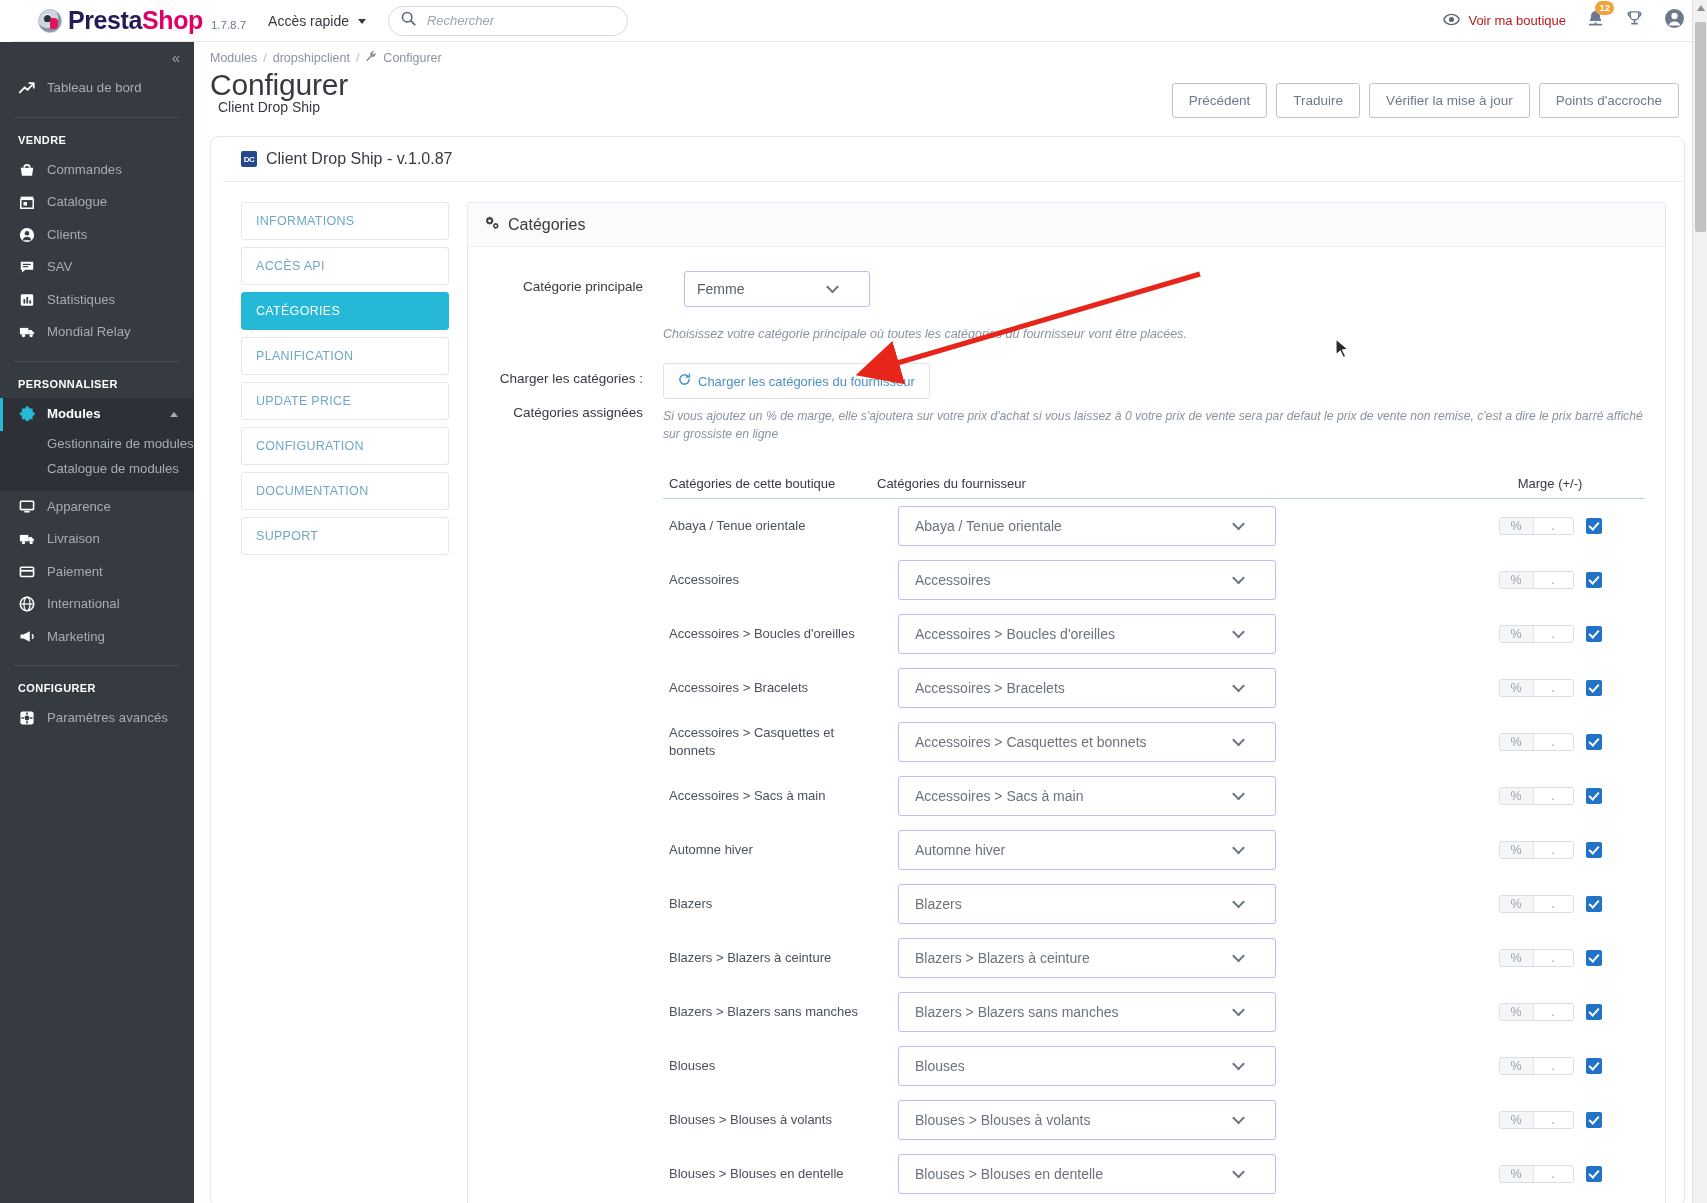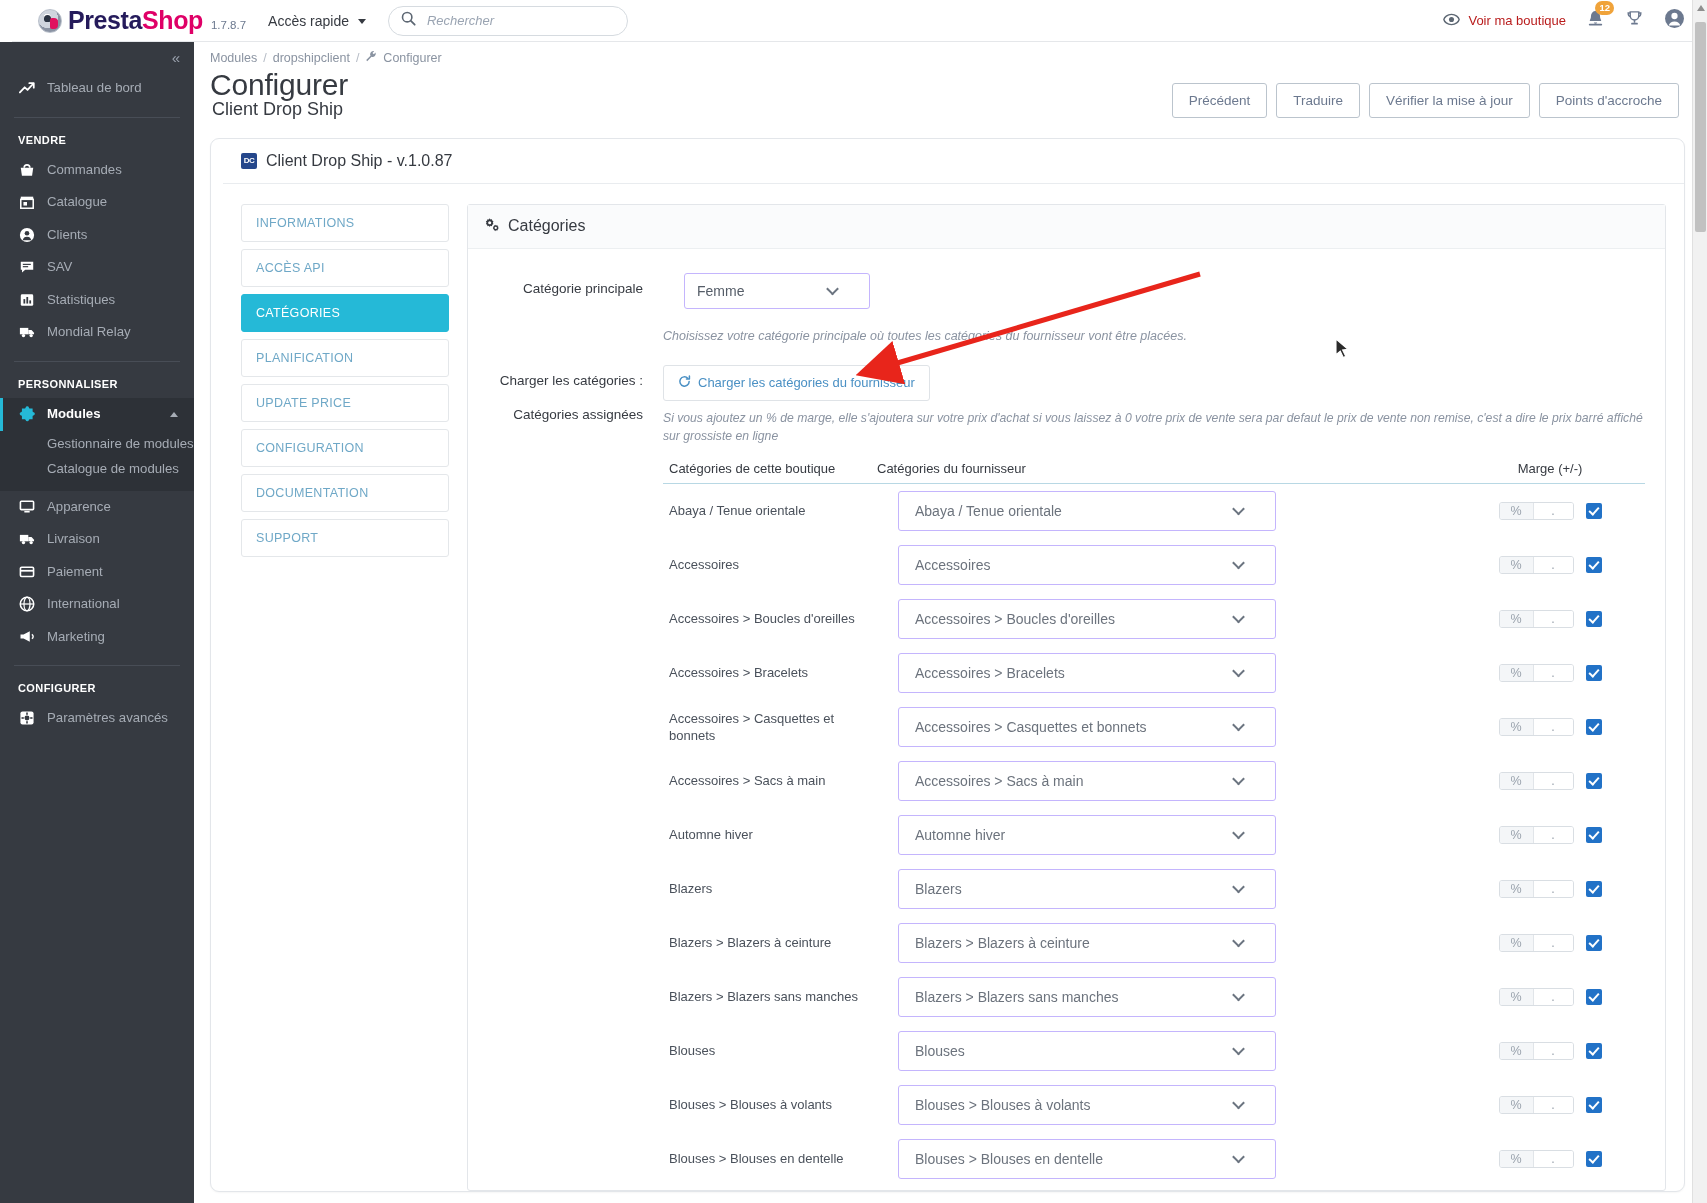--- a/index.html
+++ b/index.html
@@ -101,21 +101,21 @@
   }
 
   
   .content { position: absolute; top: 42px; left: 194px; right: 0; bottom: 0; background: #fff; overflow: hidden; }
   .toolbar { padding: 8px 24px 0 16px; position: relative; }
   .breadcrumb { font-size: 12.5px; color: #8a93a1; display: flex; align-items: center; gap: 6px; }
   .breadcrumb a { color: #8a93a1; text-decoration: none; cursor: pointer; }
   .breadcrumb .sep { color: #b6bcc6; }
   .title-row { display: flex; align-items: flex-start; margin-top: 4px; }
   .page-title { font-size: 30px; font-weight: 400; color: #363a41; line-height: 1.05; letter-spacing: -0.2px; }
-  .page-sub { font-size: 18px; color: #363a41; margin-top: -2px; margin-left: 2px; }
+  .page-sub { font-size: 14px; color: #363a41; margin-top: -2px; margin-left: 8px; }
   .btn-group { margin-left: auto; display: flex; gap: 9px; padding-top: 14px; padding-right: 4px; }
   .btn {
     background: #fff; border: 1px solid #bbc4cd; border-radius: 3px;
     color: #6c798f; font-size: 13.5px; padding: 9px 16px; cursor: pointer;
     font-family: "Liberation Sans", sans-serif; white-space: nowrap;
   }
 
   .panel {
     margin: 18px 22px 0 16px; background: #fff; border: 1px solid #e3e6ea;
     border-radius: 9px; box-shadow: 0 1px 2px rgba(0,0,0,.04); padding-left: 12px;
@@ -181,21 +181,21 @@
     font-size: 12.2px; font-style: italic; color: #8a93a1; line-height: 1.5;
     padding-top: 4px;
   }
 
   
   .cat-table { margin-top: 16px; width: 100%; }
   .cat-head-row {
     display: flex; align-items: flex-end; border-bottom: 1px solid #b8d8e4;
     padding-bottom: 7px; font-size: 13px; color: #363a41;
   }
-  .col-a { width: 200px; flex: none; padding-left: 6px; }
+  .col-a { width: 200px; flex: none; padding-left: 6px; margin-top: 16px; }
   .col-b { flex: 1; padding-left: 14px; }
   .col-c { width: 190px; flex: none; text-align: center; }
   .cat-row { display: flex; align-items: center; min-height: 54px; }
   .cat-name { width: 200px; flex: none; font-size: 13px; color: #4a515b; padding-left: 6px; line-height: 1.35; }
   .cat-select { flex: 1; padding-left: 14px; }
   .cat-select .select-box { width: 100%; max-width: 378px; }
   .cat-select .select-box select { padding: 11px 30px 11px 16px; color: #6c737d; }
   .cat-margin { width: 190px; flex: none; display: flex; align-items: center; justify-content: center; gap: 12px; }
   .input-group { display: flex; border: 1px solid #d9dee3; border-radius: 3px; overflow: hidden; width: 75px; }
   .input-addon {

